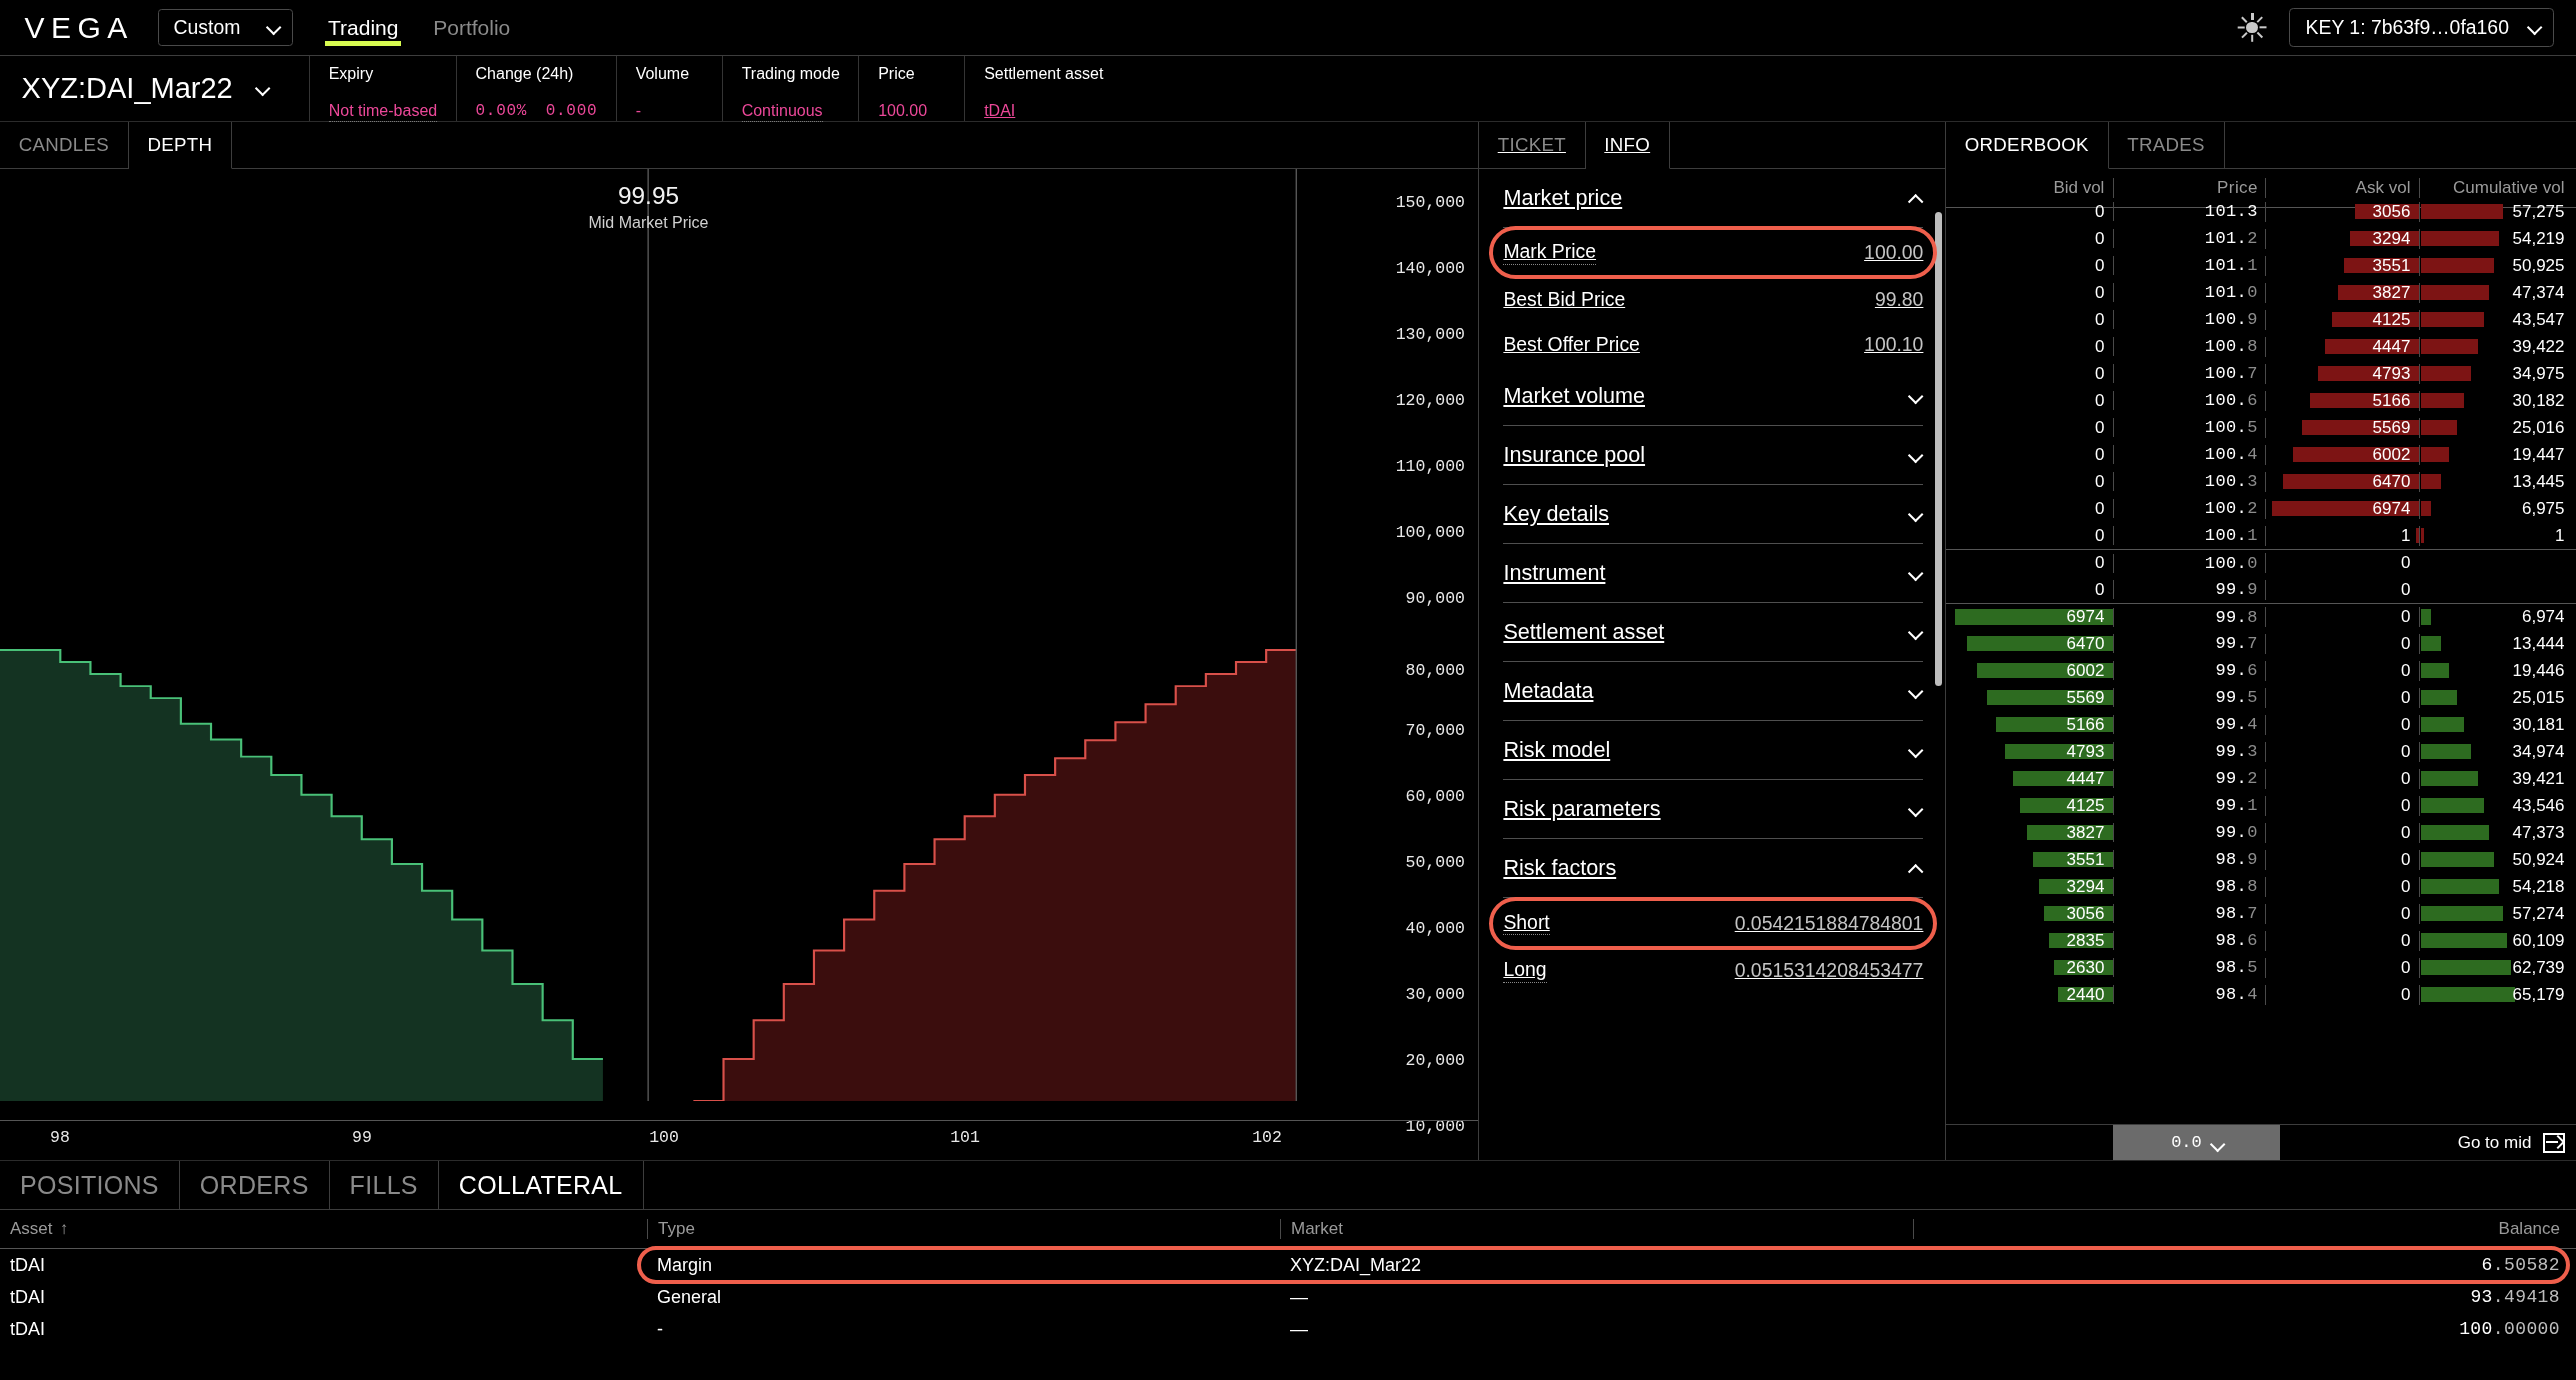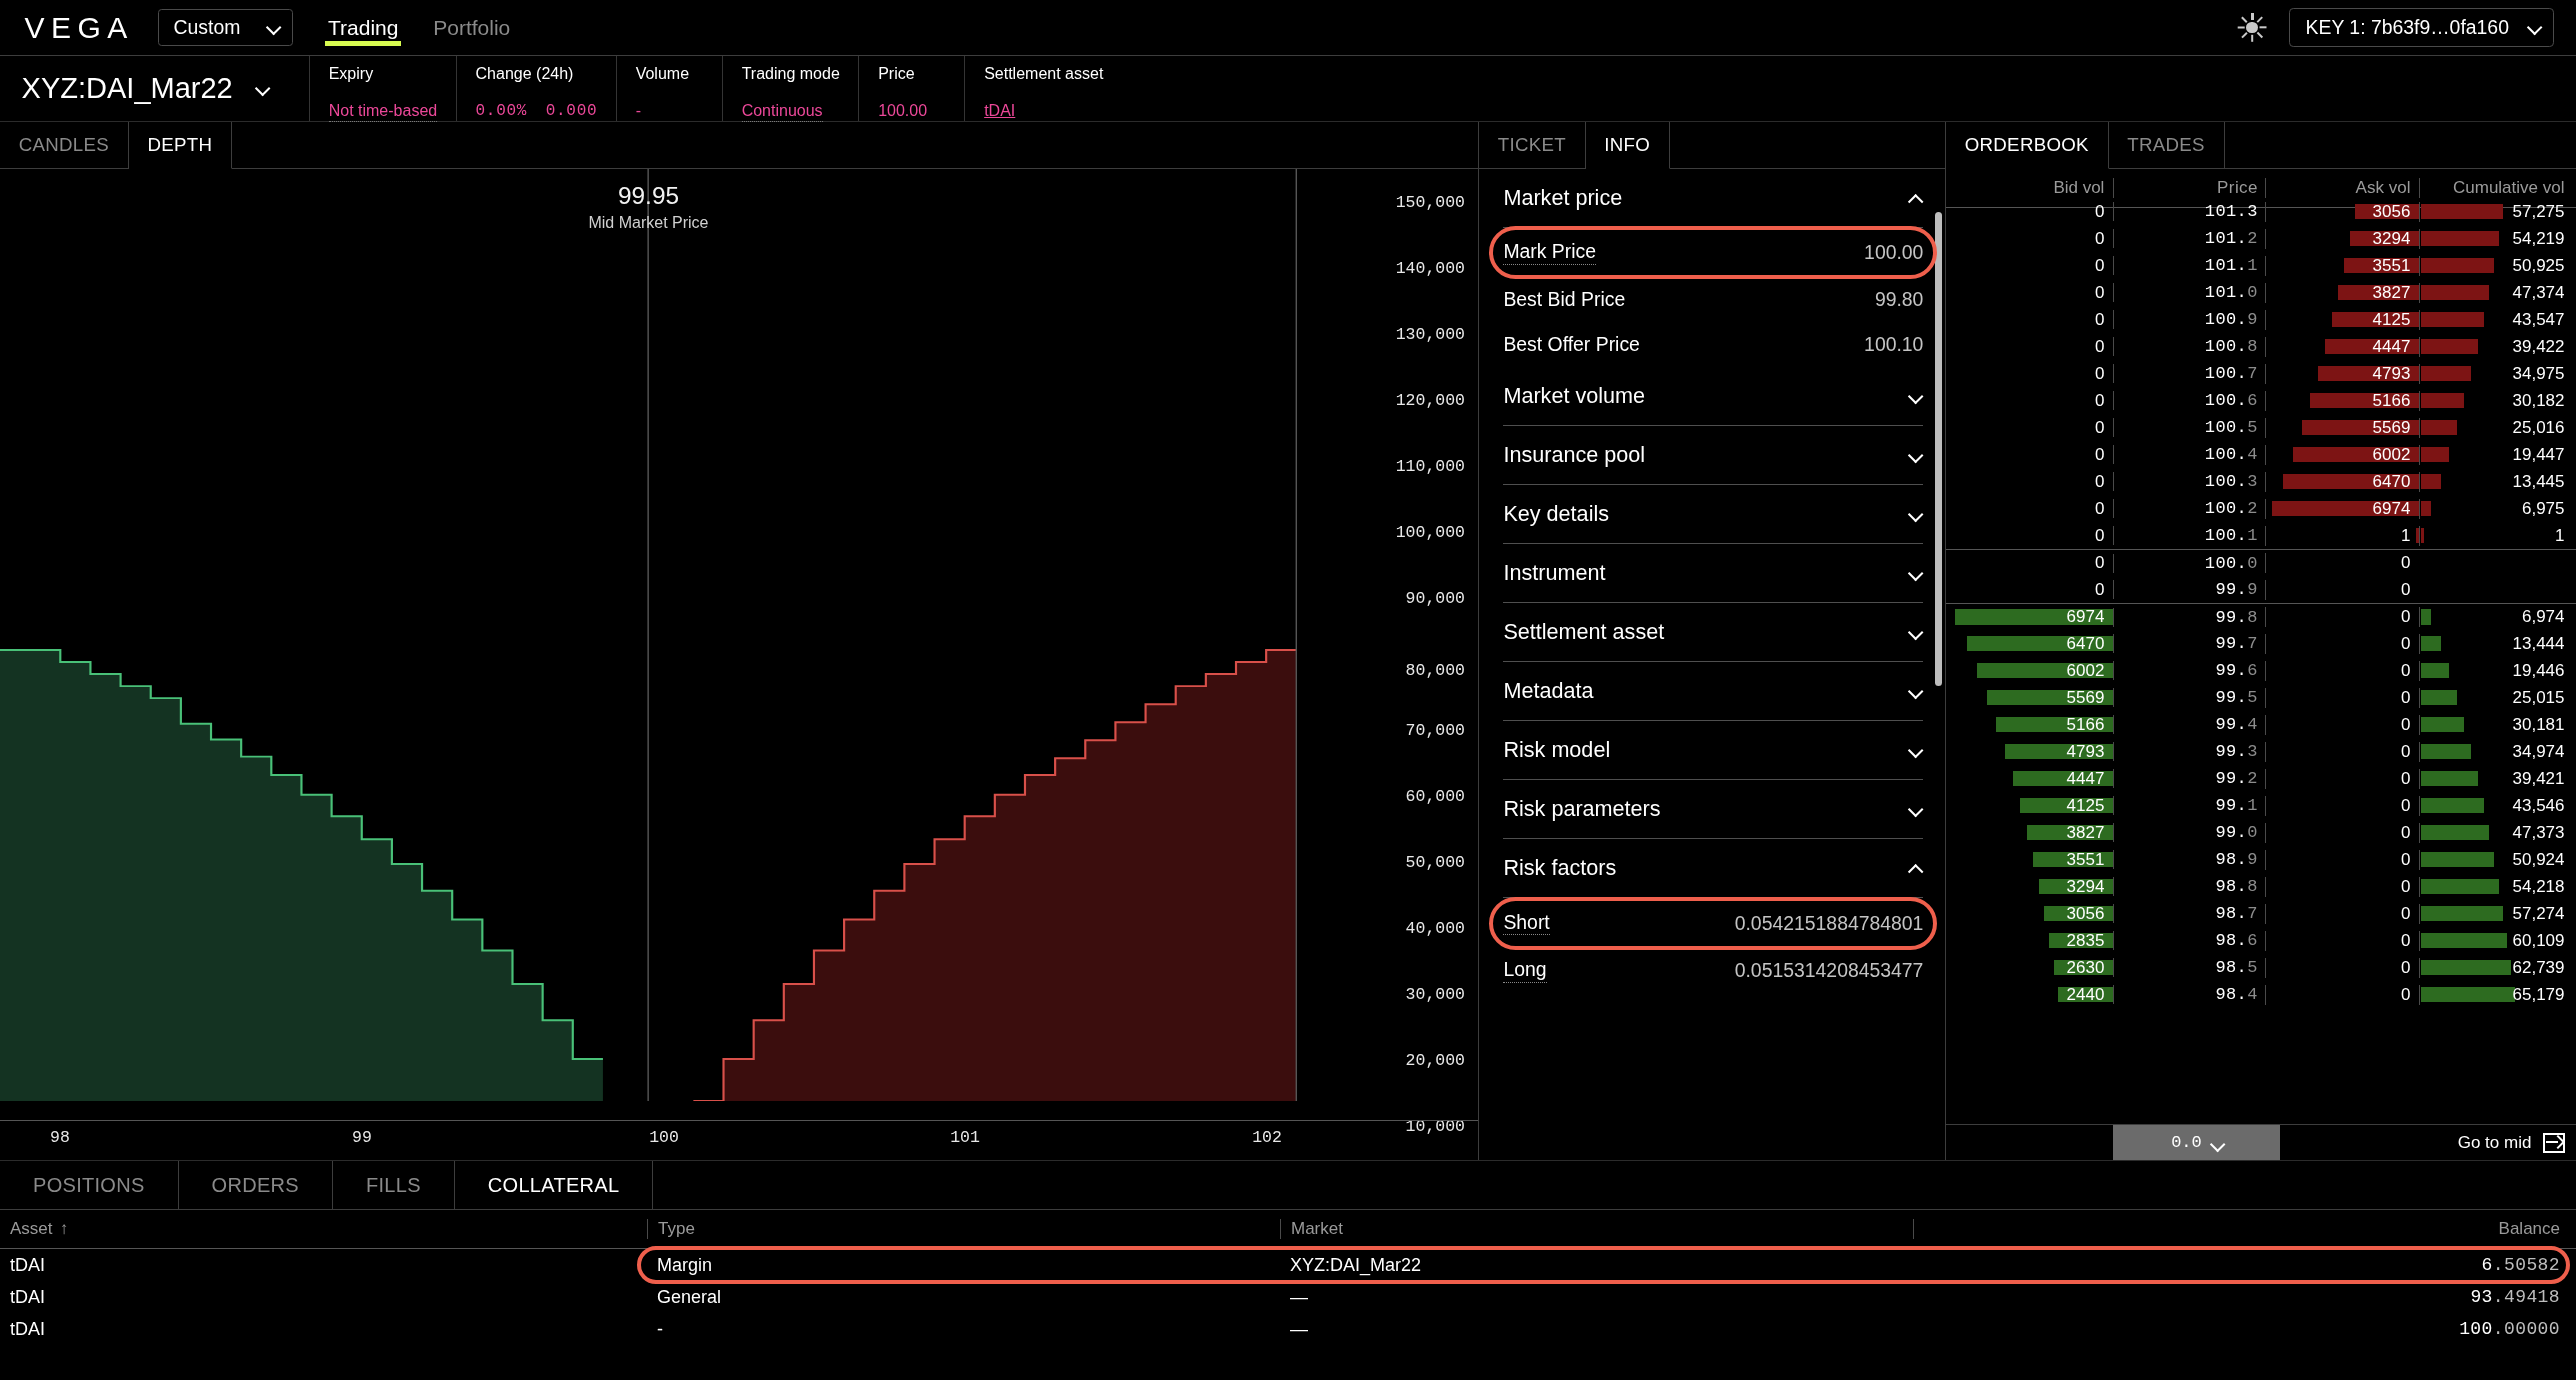--- a/index.html
+++ b/index.html
@@ -105,21 +105,21 @@
     position:absolute; right: 13px; font-family:"Liberation Mono", monospace;
     font-size: 16.5px; color: #e8e8e8; transform: translateY(-50%); letter-spacing:0px;
   }
   .xaxis { height: 40px; flex: 0 0 40px; position: relative; border-top: 1.4px solid #555; margin-top: 19px; }
   .xtick {
     position:absolute; top: 7.2px; font-family:"Liberation Mono", monospace;
     font-size: 16.5px; color:#e8e8e8; transform: translateX(-50%);
   }
 
   
-  .info-panel { flex: 0 0 467px; border-right: 1.4px solid #3d3d3d; }
+  .info-panel { flex: 0 0 467px; border-right: 1.4px solid #3d3d3d; text-decoration: underline; }
   .info-scroll { flex:1 1 auto; overflow:hidden; position: relative; padding: 0 21.6px 0 24.4px; }
   .acc {
     display:flex; align-items:center; justify-content:space-between;
     height: 59px; font-size: 21.6px; color: #fff; border-bottom: 1.4px solid #4f4f4f;
   }
   .sec-title { font-size: 23px; color:#fff; padding: 39px 0 17px 0; letter-spacing: 0.4px; }
   .kv {
     display:flex; align-items:center; justify-content:space-between;
     height: 45px; font-size: 19.4px;
   }
@@ -167,22 +167,22 @@
   }
   .gotomid { margin-left:auto; display:flex; align-items:center; gap: 11.5px; padding-right: 11.5px; color:#fff; }
   .gm-icon { width: 21.6px; height: 20px; border: 2.2px solid #fff; position: relative; }
   .gm-icon::before { content:""; position:absolute; left: 1.4px; top: 6.5px; width: 11.5px; height: 2.2px; background:#fff; }
   .gm-icon::after { content:""; position:absolute; left: 8px; top: 2.9px; width: 8px; height: 8px; border-top:2.2px solid #fff; border-right:2.2px solid #fff; transform: rotate(45deg); }
 
   
   .bottom { flex: 0 0 219px; display:flex; flex-direction:column; }
   .bt-tabbar { height: 49px; flex:0 0 49px; display:flex; border-bottom: 1.4px solid #3d3d3d; }
   .bt-tab {
-    display:flex; align-items:center; justify-content:center; padding: 0 33px;
-    font-size: 20px; color:#8a8a8a; border-right: 1.4px solid #3d3d3d; letter-spacing:0.3px;
+    display:flex; align-items:center; justify-content:center; padding: 0 20px;
+    font-size: 25px; color:#8a8a8a; border-right: 1.4px solid #3d3d3d; letter-spacing:0.3px;
   }
   .bt-tab.active { color:#fff; }
   .bt-tabbar .tab-filler { flex:1 1 auto; border-right:none; }
   .tbl { flex:1 1 auto; display:flex; flex-direction:column; }
   .tbl-head { height: 39px; flex:0 0 39px; display:flex; align-items:center; font-size: 17px; color:#9a9a9a; border-bottom: 1.4px solid #555; }
   .th { padding-left: 10px; }
   .th.c1 { width: 647px; }
   .th.c2 { width: 633px; border-left: 1.4px solid #4a4a4a; }
   .th.c3 { width: 633px; border-left: 1.4px solid #4a4a4a; }
   .th.c4 { flex:1 1 auto; border-left: 1.4px solid #4a4a4a; text-align:right; padding-right: 16px; }

